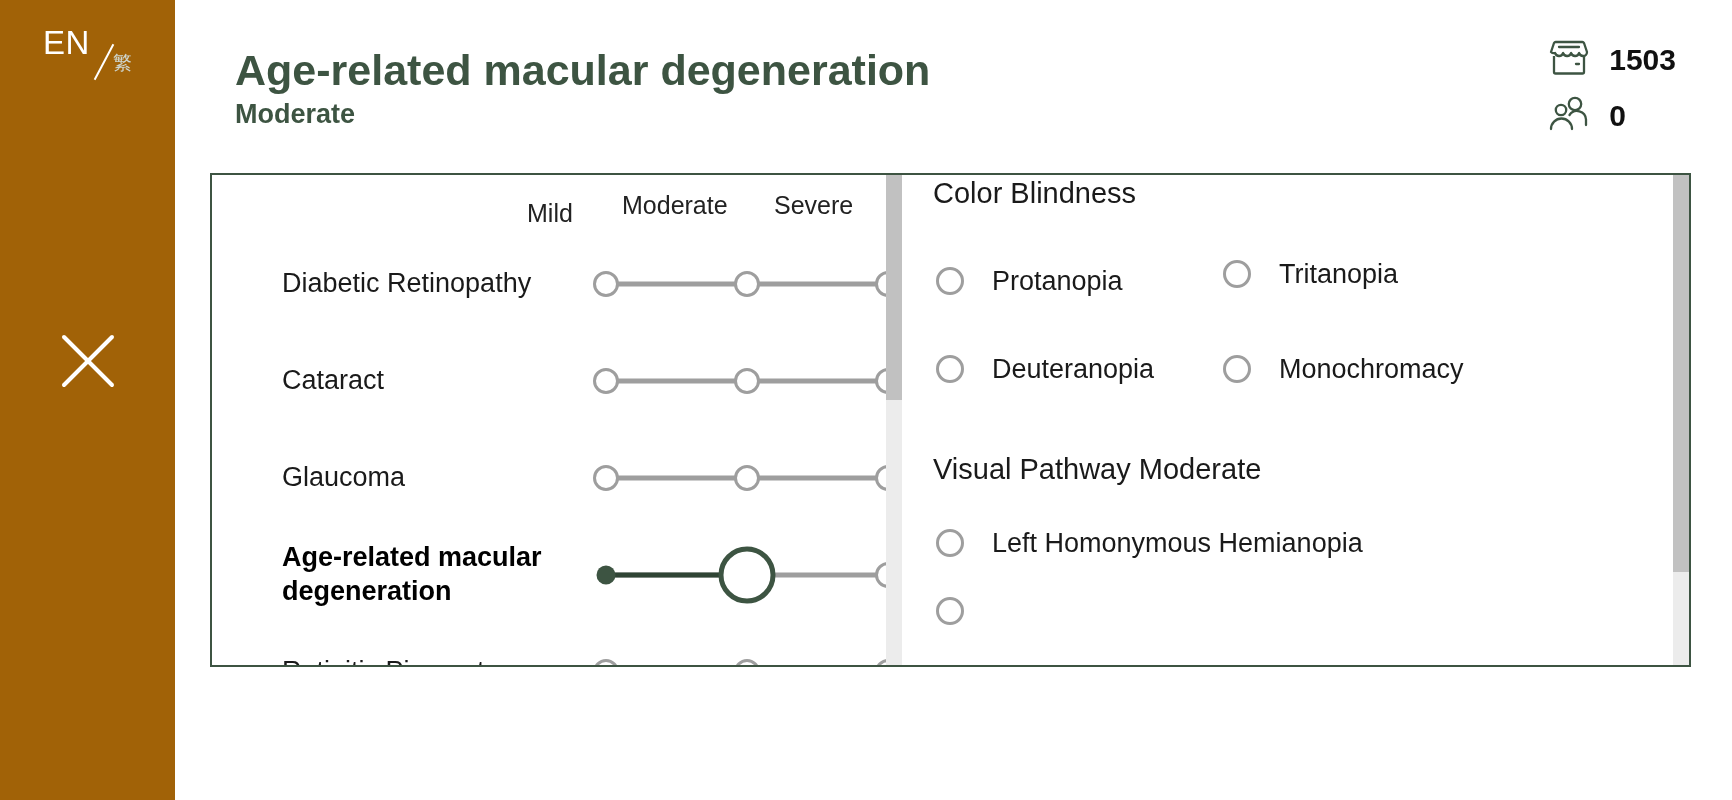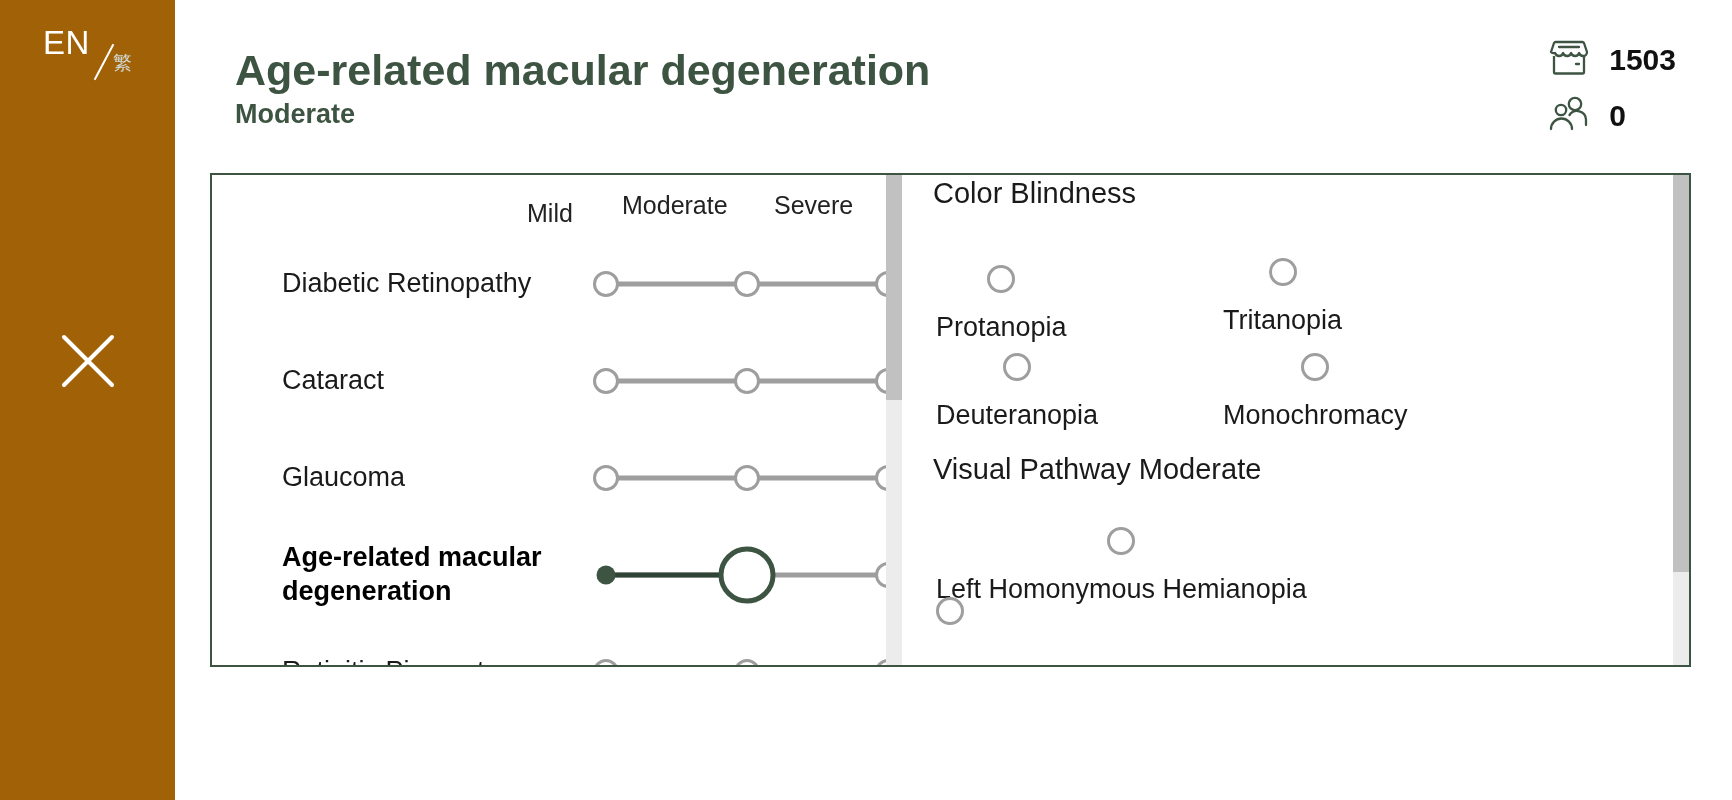--- a/index.html
+++ b/index.html
@@ -138,23 +138,22 @@
   .s-thumb.sm { width: 26px; height: 26px; border: 3px solid #9e9e9e; }
   .s-thumb.dot { width: 19px; height: 19px; background: #3d5442; border: none; }
   .s-thumb.lg { width: 57px; height: 57px; border: 5px solid #3d5442; }
 
   
   .rp-content { position: absolute; left: 0; top: 0; width: 100%; }
   .section-title {
     position: absolute; font-size: 29px; color: #1a1a1a; white-space: nowrap;
   }
   .radio-item {
-    position: absolute; display: flex; align-items: center; gap: 18px;
+    position: absolute; display: flex; align-items: center; gap: 28px;
     cursor: pointer;
-    flex-direction: column;
   }
   .radio-circle {
     width: 28px; height: 28px; border-radius: 50%;
     border: 3px solid #9e9e9e; background: #ffffff; flex: 0 0 28px;
   }
   .radio-label {
     font-size: 27px; color: #1a1a1a; line-height: 1.22; white-space: pre-line;
   }
 </style>
 </head>

